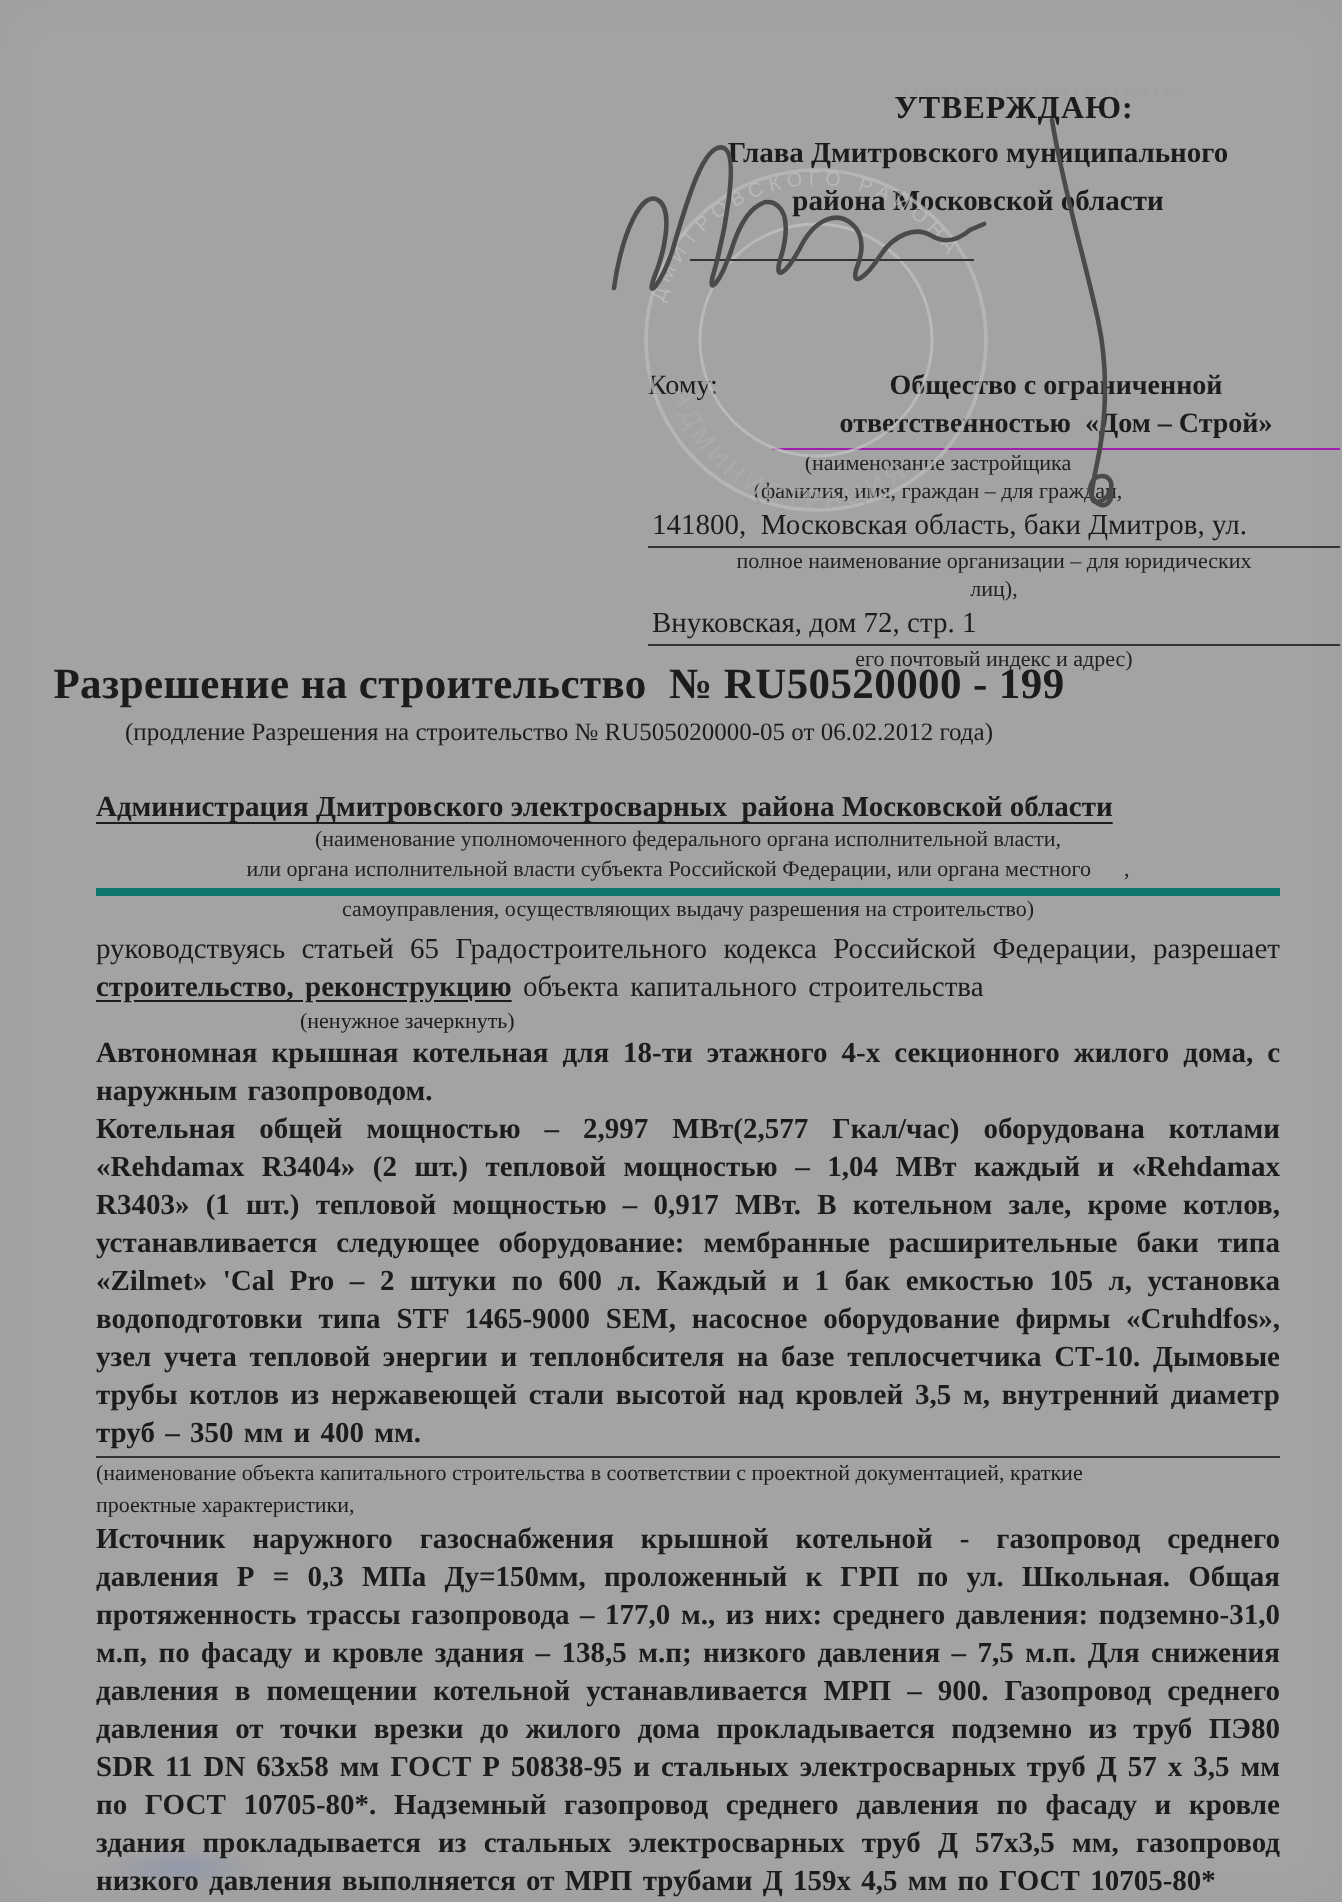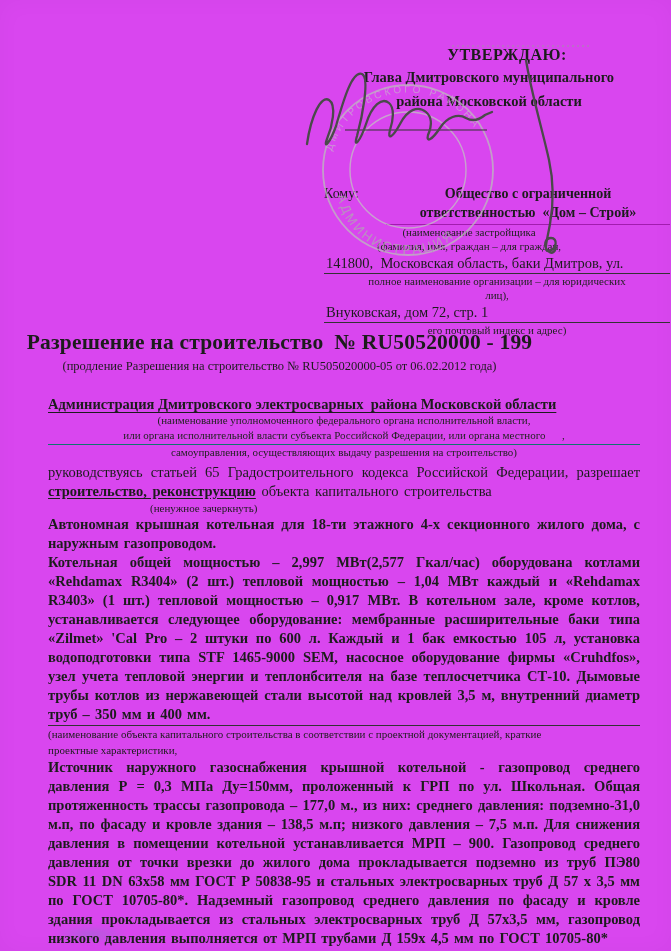--- a/index.html
+++ b/index.html
@@ -6,21 +6,21 @@
   body{
     width:671px;height:951px;
     background:#f4f4f2;
     font-family:"Liberation Serif","DejaVu Serif",serif;
     color:#1c1c1c;
     overflow:hidden;
   }
   .page{
     position:relative;
     width:671px;height:951px;
-    background:#d946ef;
+    background:#a3a3a3;
     box-shadow:inset 0 0 25px rgba(0,0,0,.03);
   }
   .pre{white-space:pre-wrap;}
 
   
   .approval{
     position:absolute;top:44px;left:316px;width:346px;
     text-align:center;font-weight:bold;font-size:14.5px;line-height:22px;
   }
   .approve-word{font-size:16px;letter-spacing:.5px;padding-left:36px;}
@@ -59,21 +59,21 @@
 
   
   .bodycol{
     position:absolute;top:395px;left:48px;width:592px;
   }
   .authority-name{
     font-weight:bold;font-size:14.5px;text-decoration:underline;
     text-underline-offset:3px;line-height:18px;
   }
   .hint-c{font-size:11px;line-height:15px;text-align:center;color:#222;}
-  .hint-c.u{border-bottom:1px solid #0f766e;padding-bottom:1px;}
+  .hint-c.u{border-bottom:4px solid #0f766e;padding-bottom:1px;}
   .clause{
     font-size:14.5px;line-height:19px;text-align:justify;text-align-last:left;
     margin-top:3px;word-spacing:2px;
   }
   .clause .emph{
     font-weight:bold;text-decoration:underline;text-underline-offset:2px;
   }
   .strike-hint{font-size:11px;line-height:14px;padding-left:102px;}
 
   .bold-par{

